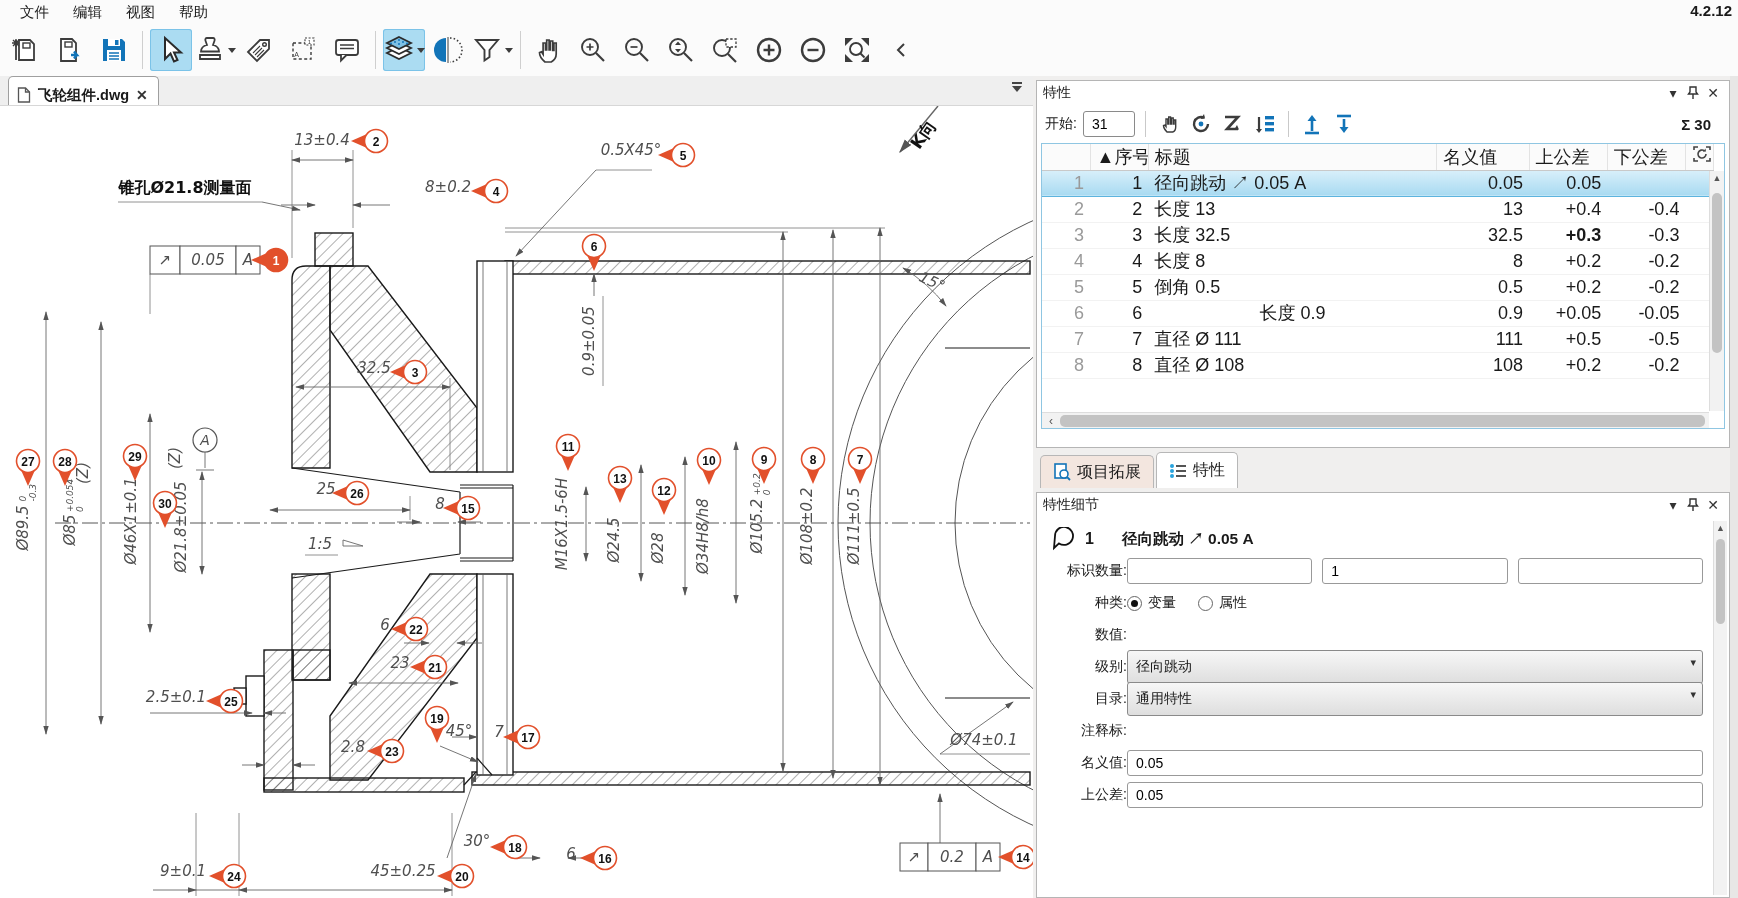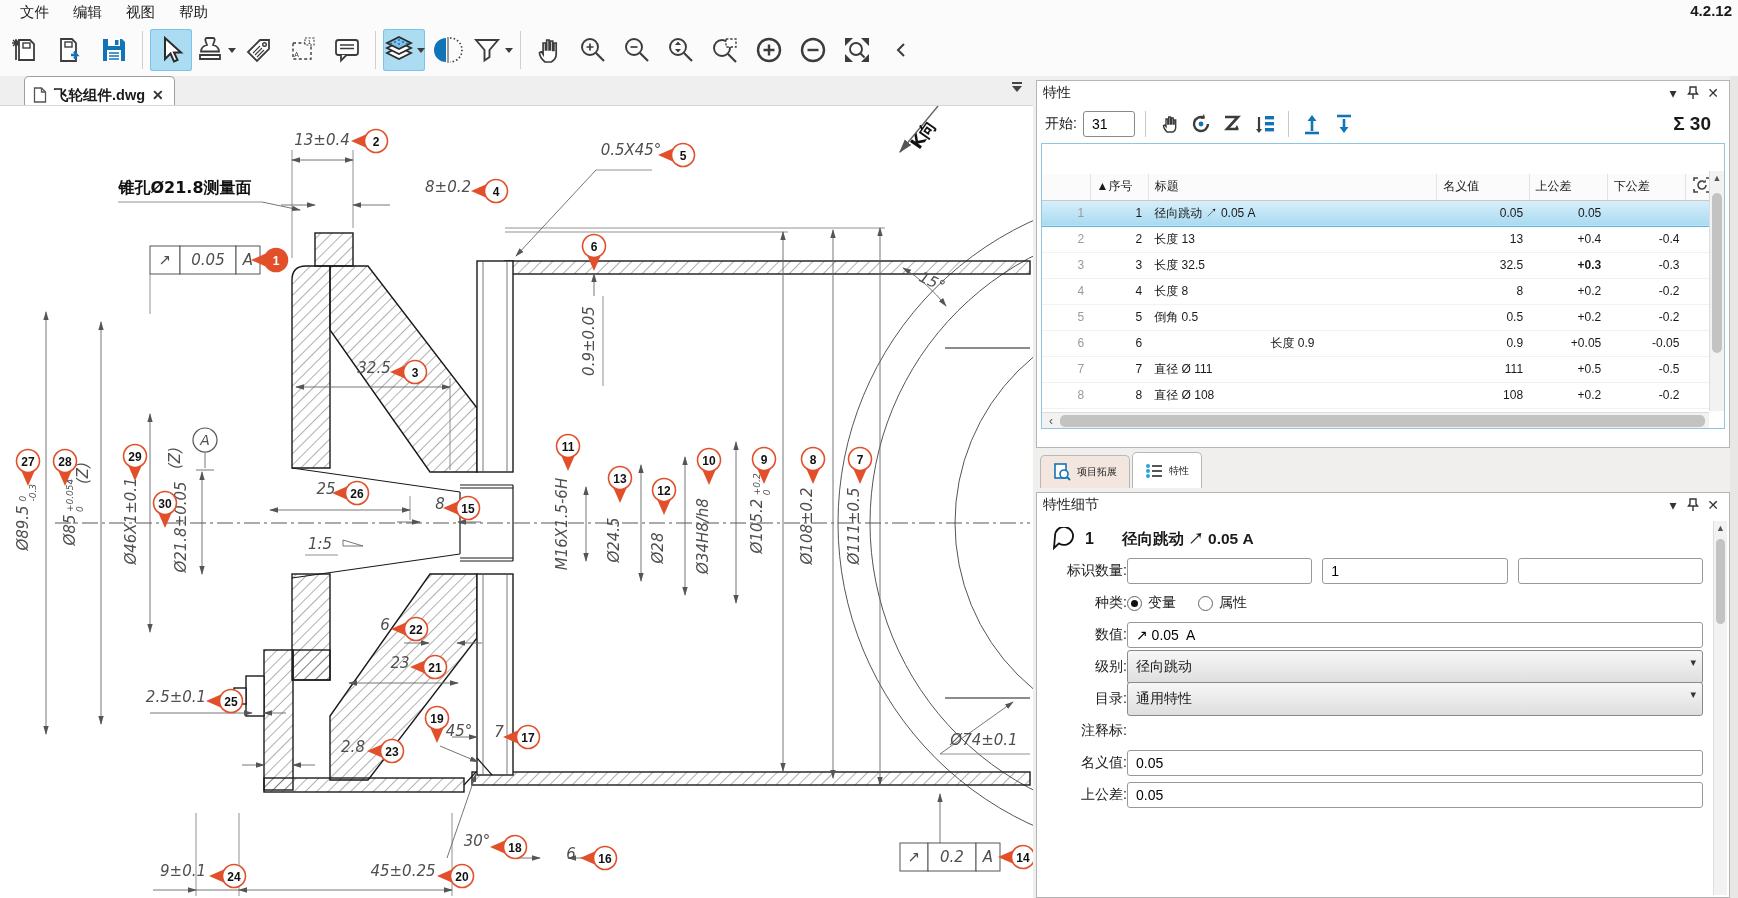--- a/index.html
+++ b/index.html
@@ -10,56 +10,56 @@
   .version { position:absolute; right:6px; top:2px; font-weight:bold; font-size:15px; }
   .toolbar { position:absolute; left:0; top:24px; width:1738px; height:52px; background:#fbfbfb; display:flex; align-items:center; padding-left:4px; }
   .tbtn { width:42px; height:42px; display:flex; align-items:center; justify-content:center; border-radius:3px; position:relative; margin:0 1px; }
   .tbtn.active { background:#abdcf2; box-shadow:0 0 0 1px #7bc3e8 inset; }
   .tbtn svg { display:block; }
   .tsep { width:1px; height:38px; background:#cfcfcf; margin:0 6px; }
   .caret { width:0; height:0; border-left:4px solid transparent; border-right:4px solid transparent; border-top:5px solid #3c3c3c; margin-left:3px; }
   
   .drawpane { position:absolute; left:0; top:76px; width:1033px; height:822px; background:#ffffff; }
   .tabbar { position:absolute; left:0; top:0; width:100%; height:30px; background:#efefef; border-bottom:1px solid #d7d7d7; display:flex; align-items:flex-end; }
-  .doctab { height:29px; background:#ffffff; border:1px solid #9f9f9f; border-bottom:none; border-radius:5px 5px 0 0; display:flex; align-items:center; gap:7px; padding:8px 10px 0 8px; margin-left:24px; font-size:14.5px; font-weight:bold; }
+  .doctab { height:29px; background:#ffffff; border:1px solid #9f9f9f; border-bottom:none; border-radius:5px 5px 0 0; display:flex; align-items:center; gap:7px; padding:8px 10px 0 8px; margin-left:8px; font-size:14.5px; font-weight:bold; }
   .doctab .x { font-weight:bold; color:#333; cursor:pointer; font-size:14px; }
   .taboverflow { position:absolute; right:8px; top:6px; width:16px; height:16px; display:flex; flex-direction:column; align-items:center; gap:2px; }
   .taboverflow .bar{ width:10px; height:2px; background:#444; }
   .taboverflow .tri{ width:0; height:0; border-left:5px solid transparent; border-right:5px solid transparent; border-top:6px solid #444; }
   .canvas-svg { position:absolute; left:0; top:2px; }
   
   .panel { position:absolute; background:#ffffff; border:1px solid #b5b5b5; }
   .ptitle { height:24px; display:flex; align-items:center; padding:0 6px; font-size:14px; }
   .ptools { flex:1; }
   .picon { width:20px; height:18px; display:flex; align-items:center; justify-content:center; color:#333; cursor:pointer; }
   .p1 { left:1036px; top:80px; width:694px; height:368px; }
   .p2 { left:1036px; top:492px; width:694px; height:406px; }
   .ptoolbar { height:38px; display:flex; align-items:center; padding:0 8px; gap:6px; }
   .startinput { width:52px; height:26px; border:1px solid #8a8a8a; border-radius:3px; text-align:left; padding-left:8px; font-size:14px; font-family:inherit; }
   .vsep { width:1px; height:26px; background:#c9c9c9; margin:0 4px; }
-  .sigma { margin-left:auto; font-weight:bold; font-size:19px; padding-right:10px; }
+  .sigma { margin-left:auto; font-weight:bold; font-size:15px; padding-right:10px; }
   .ptoolbar .pbtn { width:26px; height:26px; display:flex; align-items:center; justify-content:center; }
   
   .tblwrap { position:absolute; left:4px; right:4px; top:62px; height:286px; border:1px solid #8fc6e2; }
-  table.chars { border-collapse:collapse; width:672px; table-layout:fixed; font-size:12px;margin-top:30px; }
+  table.chars { border-collapse:collapse; width:672px; table-layout:fixed; font-size:18px; }
   table.chars th { font-weight:normal; text-align:left; border-bottom:1px solid #c9c9c9; border-right:1px solid #e3e3e3; height:26px; padding:0 6px; background:#fbfbfb; white-space:nowrap; overflow:hidden; }
   table.chars td { height:26px; padding:0 6px; white-space:nowrap; overflow:hidden; }
   tr.r td { border-bottom:1px solid #f2f2f2; }
   td.gut { color:#9a9a9a; text-align:right; }
   td.num, th.num { text-align:right; }
   tr.sel td { background:linear-gradient(#d8effa,#a8daf1); border-top:1px solid #5db4de; border-bottom:1px solid #5db4de; }
   .vscroll { position:absolute; right:0; top:27px; bottom:17px; width:15px; background:#f2f2f2; border-left:1px solid #ddd; }
   .vscroll .thumb { position:absolute; left:2px; right:2px; top:22px; height:160px; background:#c3c3c3; border-radius:6px; }
   .varrow { height:14px; display:flex; align-items:center; justify-content:center; font-size:9px; color:#555; }
   .hscroll { position:absolute; left:0; right:15px; bottom:0; height:16px; background:#f2f2f2; border-top:1px solid #ddd; display:flex; align-items:center; }
   .hscroll .harrow { width:18px; text-align:center; color:#555; font-size:12px; }
   .hscroll .hthumb { flex:1; height:12px; background:#c3c3c3; border-radius:5px; margin-right:4px; }
   
   .docktabs { position:absolute; left:1040px; top:452px; height:36px; display:flex; align-items:flex-end; gap:2px; }
-  .dtab { height:33px; border:1px solid #b7b7b7; border-bottom:none; border-radius:5px 5px 0 0; padding:0 12px; display:flex; align-items:center; gap:6px; font-size:10px; background:#f3e6df; cursor:pointer; }
+  .dtab { height:33px; border:1px solid #b7b7b7; border-bottom:none; border-radius:5px 5px 0 0; padding:0 12px; display:flex; align-items:center; gap:6px; font-size:16px; background:#f3e6df; cursor:pointer; }
   .dtab.on { background:#ffffff; height:36px; }
   
   .dethead { display:flex; align-items:center; gap:10px; padding:10px 10px 4px 16px; }
   .dethead .bno { font-weight:bold; font-size:16px; }
   .dethead .btitle { font-weight:bold; font-size:15.5px; margin-left:18px; }
   .frow { display:flex; align-items:center; padding:3px 26px 3px 10px; height:32px; }
   .frow label { width:80px; flex:none; font-size:14px;text-align:right; }
   .frow input[type=text] { height:26px; border:1px solid #999; border-radius:3px; flex:1; padding:0 8px; font-size:14px; font-family:inherit; background:#fff; }
   .frow .trip { display:flex; flex:1; gap:10px; }
   .frow .trip input { width:33%; }
@@ -863,21 +863,20 @@
           <span class="rdot on"></span>
           <span>变量</span>
         </span>
         <span class="radio">
           <span class="rdot"></span>
           <span>属性</span>
         </span>
       </div>
       <div class="frow">
         <label>数值:</label>
-        <input type="text" value="↗ 0.05  A" style="">
       </div>
       <div class="frow">
         <label>级别:</label>
         <div class="selectbox">
           <span>径向跳动</span>
           <span class="sc">▾</span>
         </div>
       </div>
       <div class="frow">
         <label>目录:</label>

